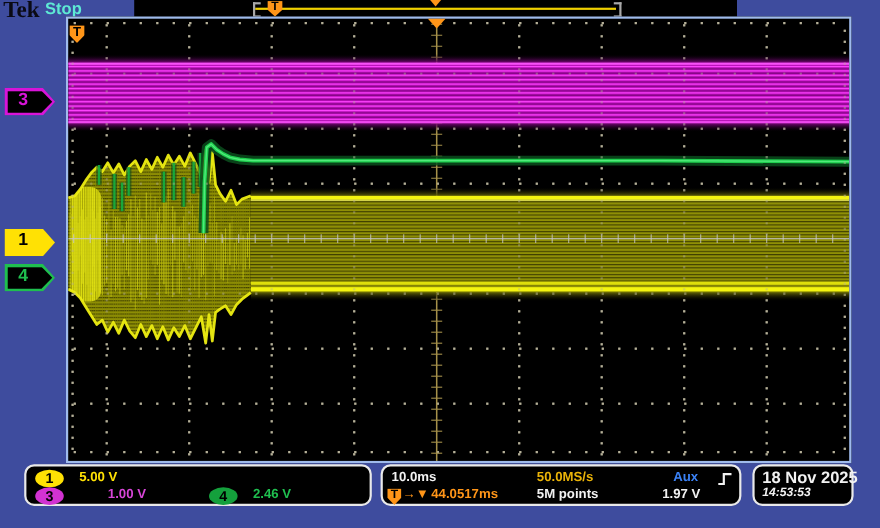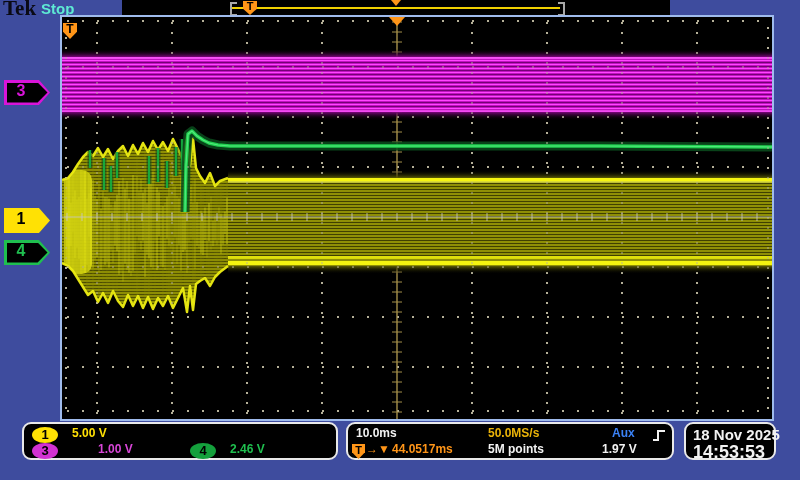--- a/index.html
+++ b/index.html
@@ -1967,14 +1967,14 @@
   </svg>
   <div class="t-badge" style="position:absolute;left:4px;top:20px;width:13px;height:15px;font-size:11px;line-height:12px;">T</div>
   <div class="rtext" style="left:18px;top:18px;color:#ff9518;">→▼</div>
   <div class="rtext" style="left:44px;top:18px;color:#ff9518;">44.0517ms</div>
   <div class="rtext" style="left:140px;top:18px;color:#f2f2f2;">5M points</div>
   <div class="rtext" style="left:254px;top:18px;color:#f2f2f2;text-align:right;">1.97 V</div>
 </div>
 
 <div class="rbox" style="left:684px;width:92px;">
   <div class="rtext" style="left:7px;top:2px;color:#f2f2f2;font-size:15px;">18 Nov 2025</div>
-  <div class="rtext" style="left:7px;top:18px;color:#f2f2f2;font-size:18px;">14:53:53</div>
+  <div class="rtext" style="left:7px;top:18px;color:#f2f2f2;font-size:11px;font-style:italic;">14:53:53</div>
 </div>
 
 </body></html>

